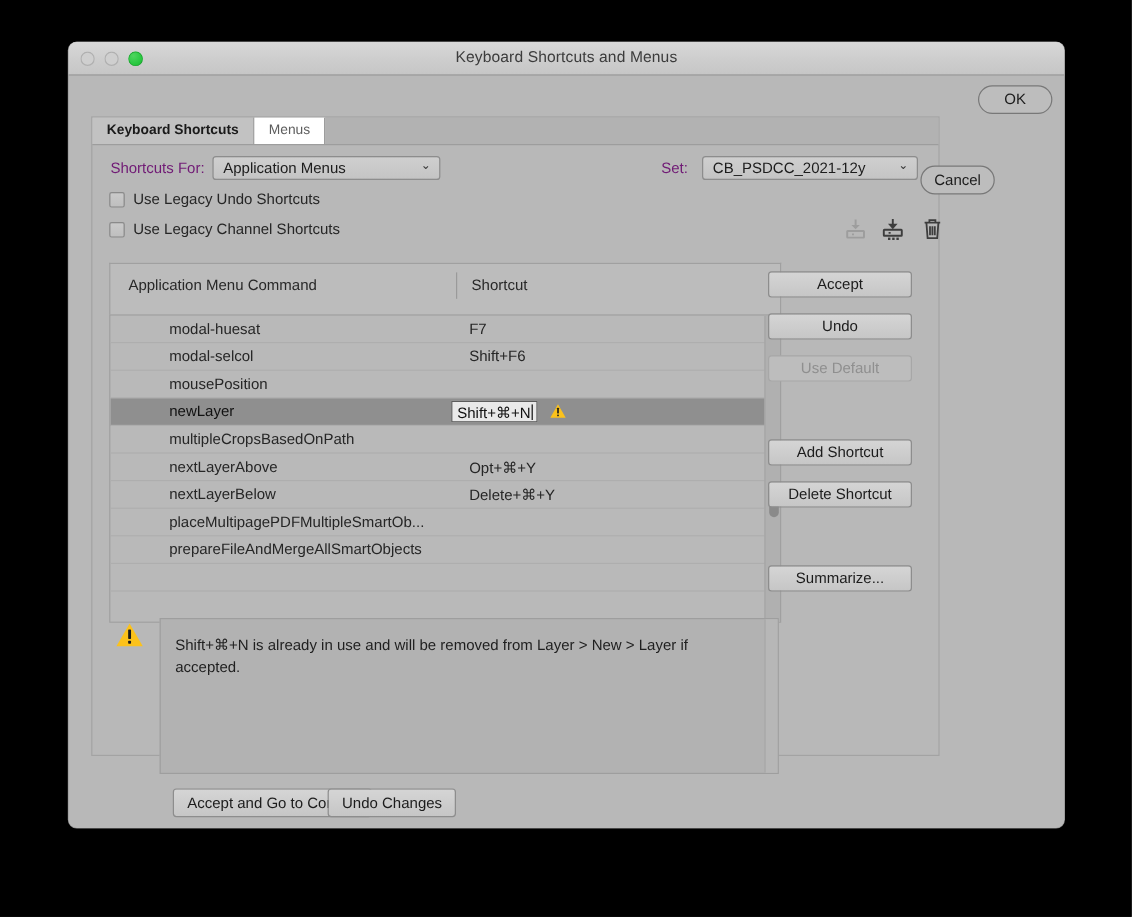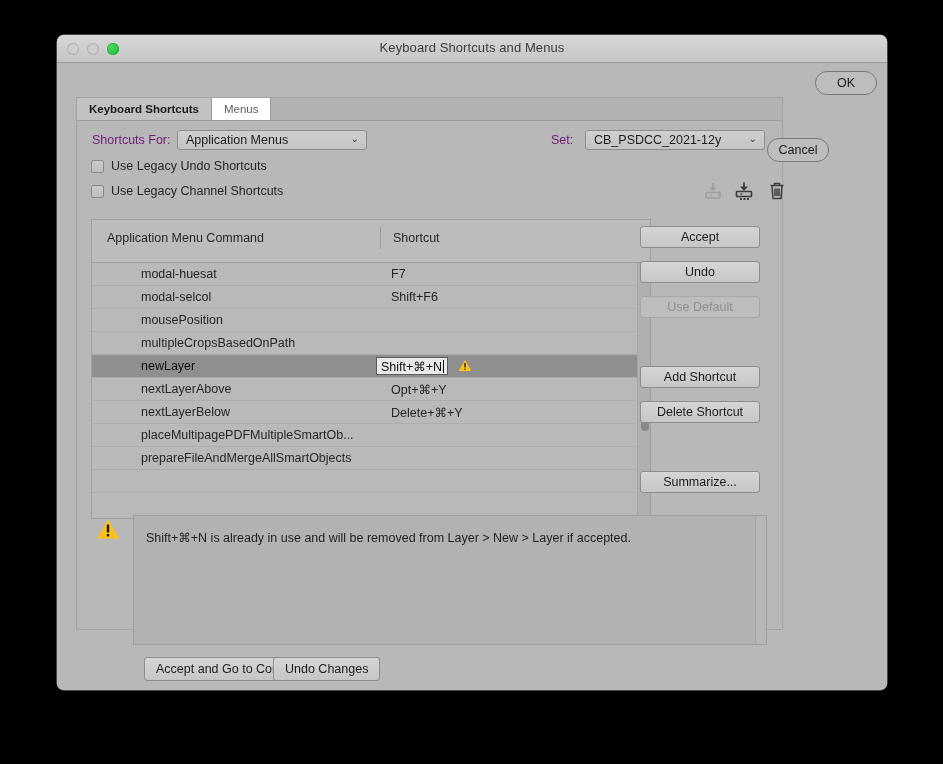--- a/index.html
+++ b/index.html
@@ -350,21 +350,21 @@
     position: absolute;
     left: 19px;
     top: 420px;
     width: 24px;
     height: 22px;
   }
   #msgbox {
     position: absolute;
     left: 56px;
     top: 417px;
-    width: 634px;
+    width: 516px;
     height: 130px;
     background: #b2b2b2;
     border: 1px solid #9e9e9e;
     box-sizing: border-box;
   }
   #msgtext {
     position: absolute;
     left: 12px;
     top: 14px;
     right: 26px;
@@ -489,36 +489,36 @@
             <div class="cmd">modal-huesat</div>
             <div class="sc">F7</div>
           </div>
           <div class="row">
             <div class="cmd">modal-selcol</div>
             <div class="sc">Shift+F6</div>
           </div>
           <div class="row">
             <div class="cmd">mousePosition</div>
           </div>
-          <div class="row">
-            <div class="cmd">multipleCropsBasedOnPath</div>
-          </div>
           <div class="row selected">
             <div class="cmd">newLayer</div>
             <div class="sc-field">
               <span>Shift+⌘+N</span>
               <span class="caret"></span>
             </div>
             <svg class="warn-tri" viewBox="0 0 24 22">
               <path d="M12 1.5 L23 20.5 L1 20.5 Z" fill="#fcc21b"></path>
               <rect x="10.8" y="6.5" width="2.4" height="8" rx="0.6" fill="#1a1a1a"></rect>
               <rect x="10.8" y="16" width="2.4" height="2.4" rx="0.6" fill="#1a1a1a"></rect>
             </svg>
           </div>
           <div class="row">
+            <div class="cmd">multipleCropsBasedOnPath</div>
+          </div>
+          <div class="row">
             <div class="cmd">nextLayerAbove</div>
             <div class="sc">Opt+⌘+Y</div>
           </div>
           <div class="row">
             <div class="cmd">nextLayerBelow</div>
             <div class="sc">Delete+⌘+Y</div>
           </div>
           <div class="row">
             <div class="cmd">placeMultipagePDFMultipleSmartOb...</div>
           </div>

